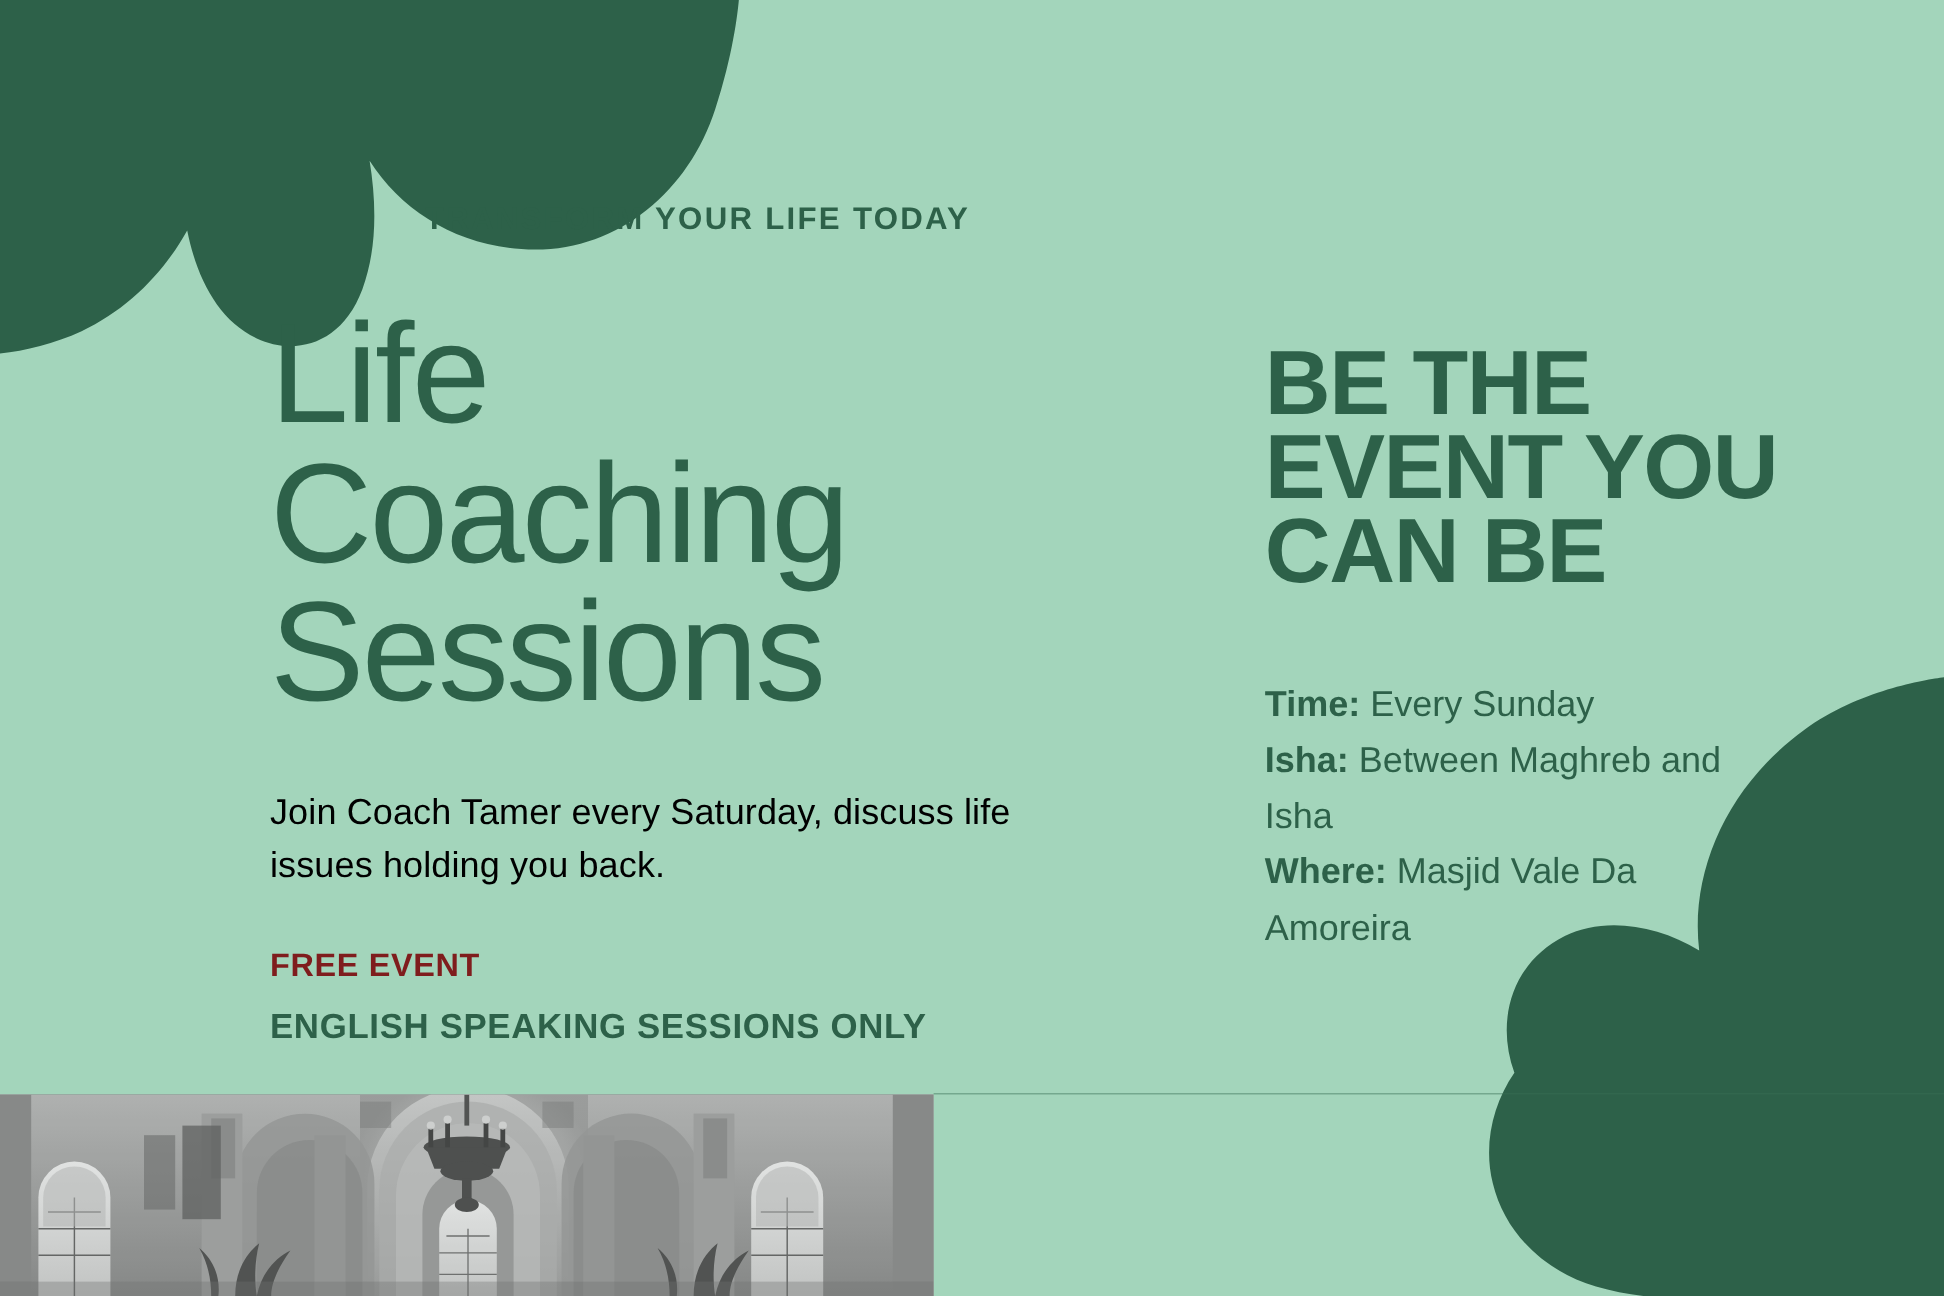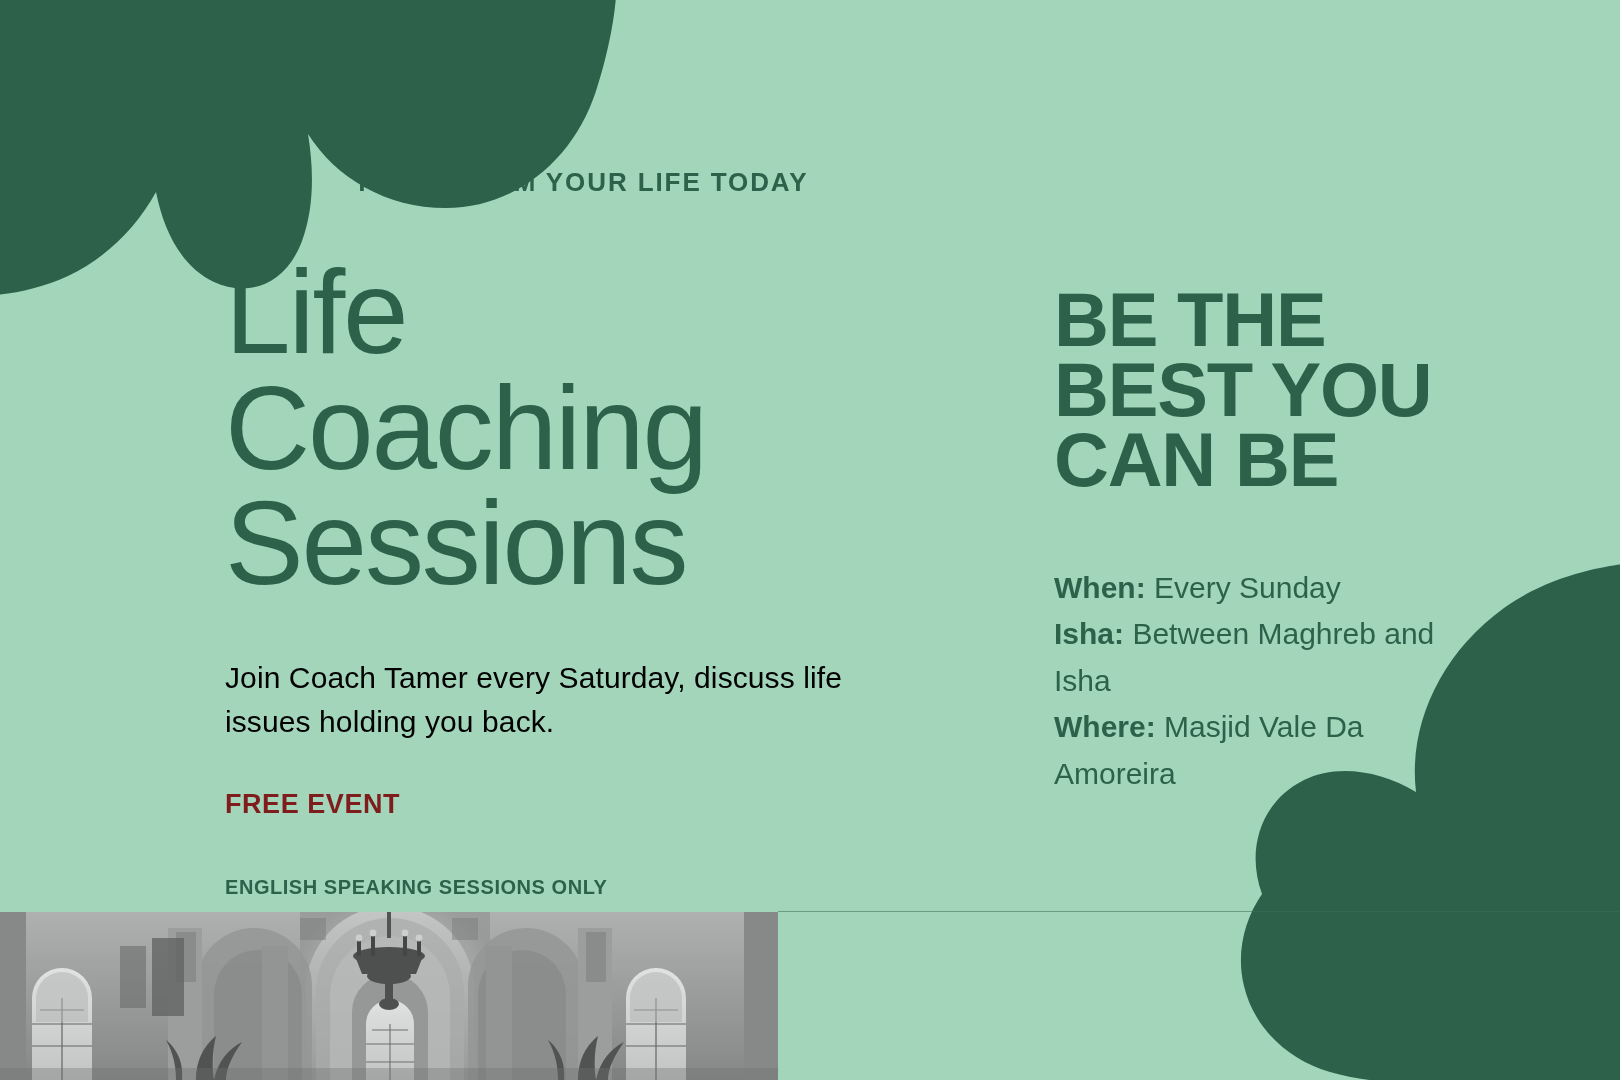--- a/index.html
+++ b/index.html
@@ -94,22 +94,22 @@
     letter-spacing:.1px;
   }
   .tag-free {
     margin-top:46px;
     font-size:27px;
     font-weight:700;
     letter-spacing:.55px;
     color:#7f1d1d;
   }
   .tag-english {
-    margin-top:56px;
-    font-size:20px;
+    margin-top:20px;
+    font-size:29px;
     font-weight:700;
     letter-spacing:.55px;
     color:#2d6149;
   }
 
   
   .right-col {
     position:absolute;
     left:1054px; top:285px;
     width:450px;
@@ -297,25 +297,25 @@
 
       <div class="subcopy">Join Coach Tamer every Saturday, discuss life issues holding you back.</div>
 
       <div class="tag-free">FREE EVENT</div>
 
       <div class="tag-english">ENGLISH SPEAKING SESSIONS ONLY</div>
     </div>
 
     <div class="right-col">
       <div class="slogan">BE THE
-BEST YOU
+EVENT YOU
 CAN BE</div>
 
       <div class="details">
-        <span class="row"><span class="lbl">When:</span>
+        <span class="row"><span class="lbl">Time:</span>
           <span class="val">Every Sunday</span></span>
         <span class="row"><span class="lbl">Isha:</span>
           <span class="val">Between Maghreb and Isha</span></span>
         <span class="row"><span class="lbl">Where:</span>
           <span class="val">Masjid Vale Da Amoreira</span></span>
       </div>
     </div>
 
   </div>
 

